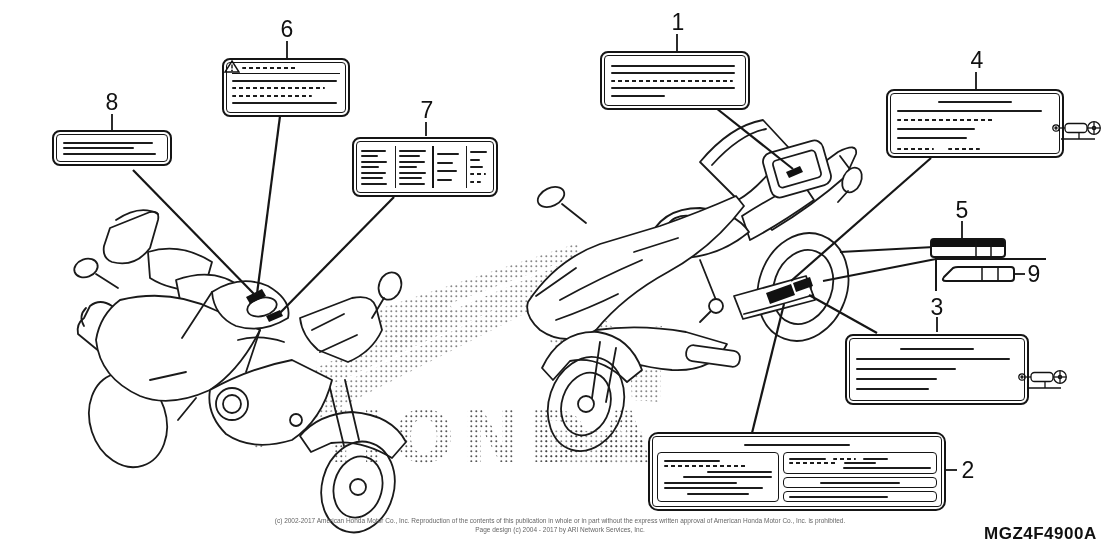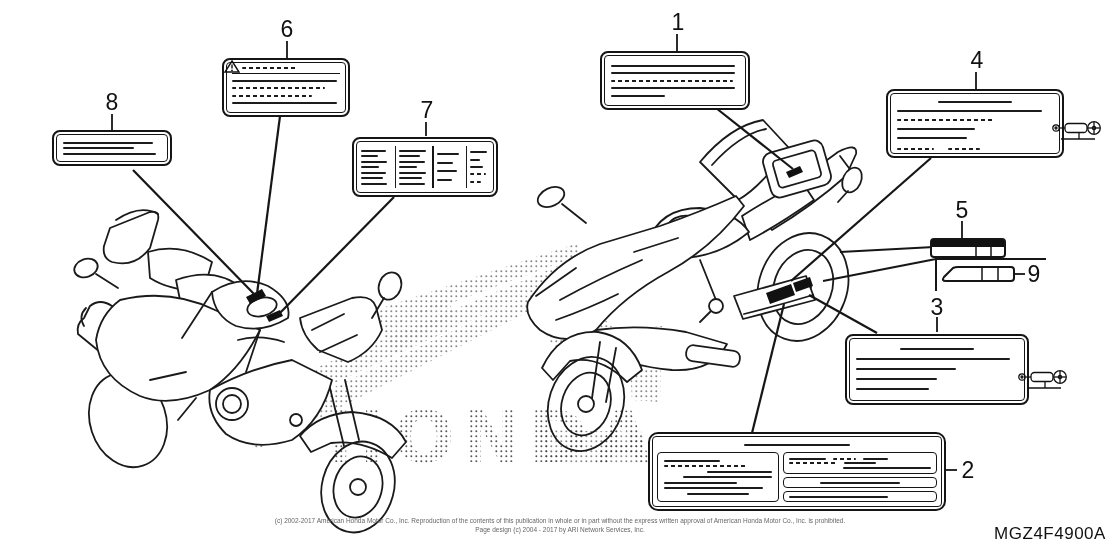--- a/index.html
+++ b/index.html
@@ -28,22 +28,22 @@
   .l2left{width:122px;border:1.5px solid #151515;border-radius:4px;display:flex;
        flex-direction:column;justify-content:space-evenly;padding:3px 6px;box-sizing:border-box;}
   .l2right{flex:1;display:flex;flex-direction:column;gap:3px;}
   .l2rtop{border:1.5px solid #151515;border-radius:4px;flex:1;display:flex;flex-direction:column;
        justify-content:space-evenly;padding:2px 5px;}
   .l2rbar{border:1.5px solid #151515;border-radius:4px;height:11px;display:flex;
        align-items:center;padding:0 5px;box-sizing:border-box;}
   .drow{display:flex;gap:7px;}
   .footer{position:absolute;left:0;top:517px;width:100%;text-align:center;font-size:6.5px;
        line-height:1.35;color:#666;z-index:2;}
-  .partcode{position:absolute;left:984px;top:524px;width:132px;text-align:center;
-       font-size:17px;font-weight:normal;letter-spacing:.5px;color:#111;z-index:4;}
+  .partcode{position:absolute;left:984px;top:524px;width:132px;
+       font-size:17px;font-weight:bold;letter-spacing:.5px;color:#111;z-index:4;}
 </style>
 </head>
 <body>
 
 <div class="stage">
 
 <svg width="1120" height="560" viewBox="0 0 1120 560">
   <defs>
     <pattern id="dots" width="5" height="5" patternUnits="userSpaceOnUse">
       <circle cx="1.3" cy="1.3" r="1.0" fill="#3a3a3a"></circle>

